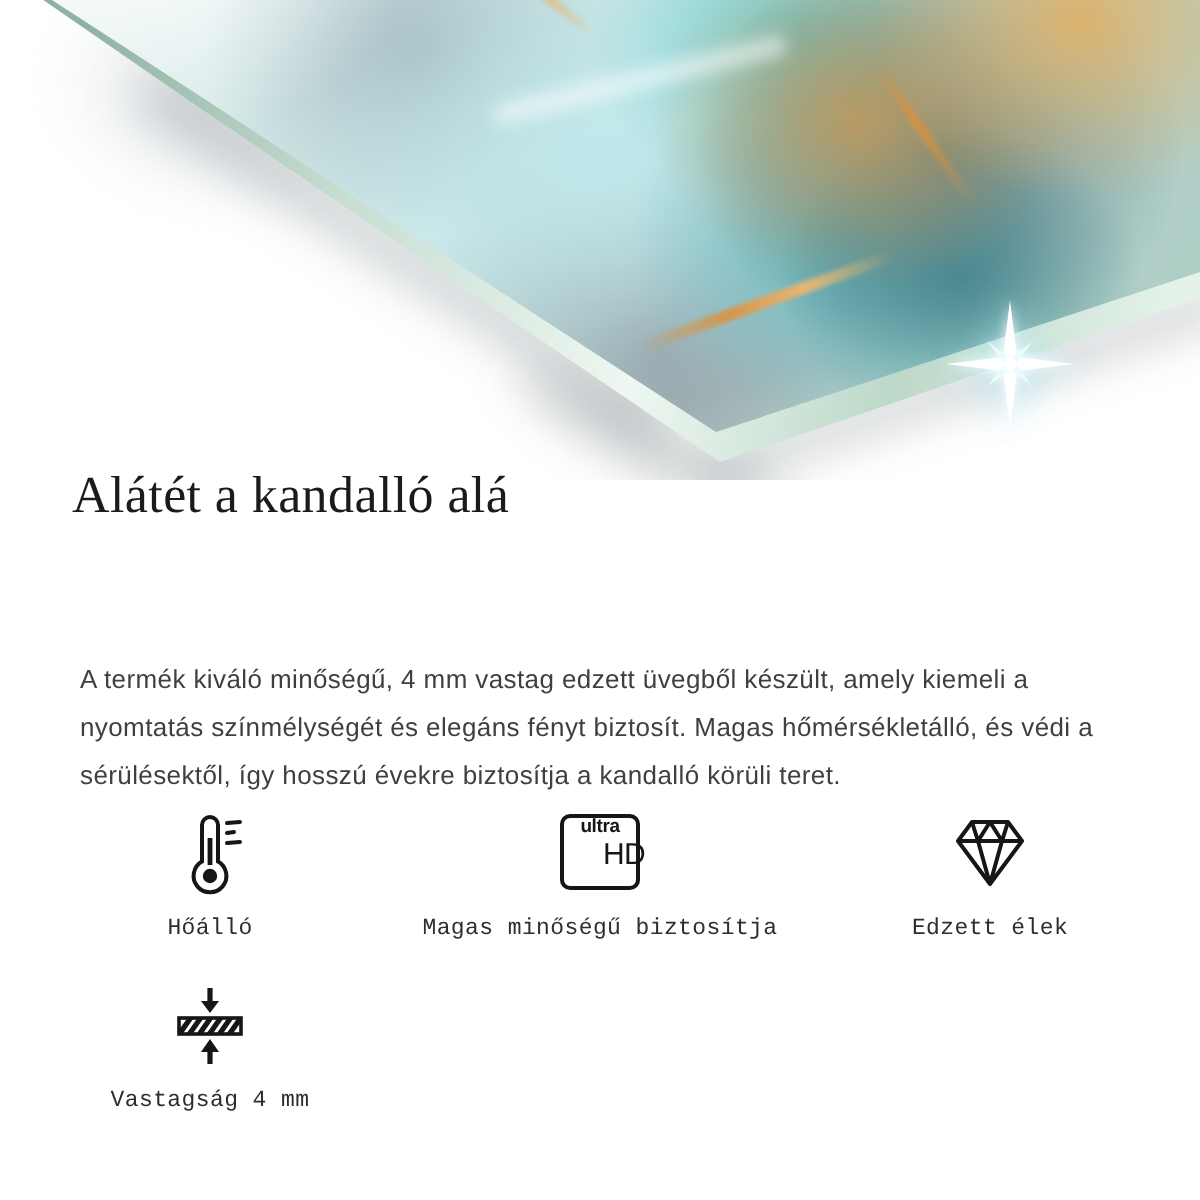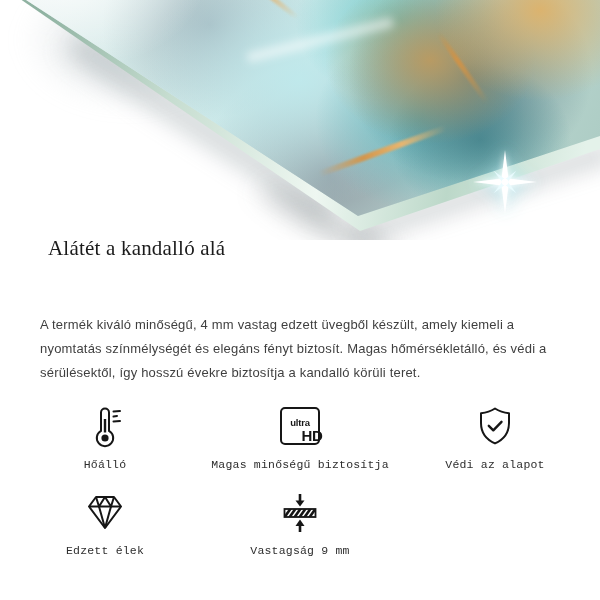--- a/index.html
+++ b/index.html
@@ -69,49 +69,49 @@
   .vein-3 { left:420px; top:115px; width:85px;  height:5px; transform:rotate(55deg);
             background:linear-gradient(90deg, rgba(216,156,80,0), #cf9348 40%, rgba(216,156,80,0)); }
   .vein-4 { left:245px; top:85px;  width:150px; height:10px; transform:rotate(-14deg);
             background:rgba(255,255,255,.55); filter:blur(4px); }
 
   .sparkle { position:absolute; left:465px; top:142px; width:80px; height:80px;
              filter:drop-shadow(0 0 3px #ffffff) drop-shadow(0 0 9px rgba(170,232,240,.95)); }
 
   
   .headline {
-    position:absolute; left:48px; top:231px;
+    position:absolute; left:36px; top:231px;
     font-family:"Liberation Serif", serif;
-    font-weight:400; font-size:21px; line-height:34px;
+    font-weight:400; font-size:26px; line-height:34px;
     color:#1b1b1b; letter-spacing:.2px;
   }
   .headline span { display:block; }
   .description {
-    position:absolute; left:40px; top:313px; width:524px;
+    position:absolute; left:40px; top:328px; width:524px;
     font-size:13px; line-height:24px; letter-spacing:.2px; color:#3f3f3f;
   }
 
   
   .features {
     position:absolute; left:0; top:403px; width:600px;
     display:grid; grid-template-columns:210px 180px 210px; row-gap:18px;
     justify-items:center;
   }
   .feature { display:flex; flex-direction:column; align-items:center; }
   .feature .icon-box { height:46px; display:flex; align-items:center; justify-content:center; }
   .feature .label { margin-top:9px; font-size:11.5px; color:#2e2e2e; letter-spacing:.2px;font-family:Liberation Mono, monospace; }
   .icon-box svg { display:block; }
 
   .uhd-box {
     width:40px; height:38px; border:2.4px solid #161616; border-radius:5px;
-    display:flex; flex-direction:column; align-items:center; justify-content:flex-end;
+    display:flex; flex-direction:column; align-items:center; justify-content:flex-start;
     color:#161616; line-height:1;
   }
   .uhd-top { font-size:9.5px; font-weight:700; letter-spacing:-.2px; }
-  .uhd-bottom { font-size:15px; font-weight:700; letter-spacing:-.3px; margin-top:1px;padding-left:24px; }
+  .uhd-bottom { font-size:15px; font-weight:400; letter-spacing:-.3px; margin-top:1px;padding-left:24px; }
 </style>
 </head>
 <body>
 
 <div class="hero">
   <div class="blur-corner"></div>
   <div class="shadow-left"></div>
   <div class="shadow-bottom"></div>
   <div class="shadow-corner"></div>
 
@@ -156,29 +156,20 @@
   <div class="feature">
     <div class="icon-box">
       <div class="uhd-box">
         <span class="uhd-top">ultra</span>
         <span class="uhd-bottom">HD</span>
       </div>
     </div>
     <div class="label">Magas minőségű biztosítja</div>
   </div>
 
-  <div class="feature">
-    <div class="icon-box">
-      <svg width="44" height="44" viewBox="0 0 44 44" fill="none" stroke="#161616" stroke-width="2">
-        <path d="M22 4.5 C26.5 7.5 31.5 8.8 36 9.2 L36 19 C36 28.8 30.6 35.6 22 39.4 C13.4 35.6 8 28.8 8 19 L8 9.2 C12.5 8.8 17.5 7.5 22 4.5 Z" stroke-linejoin="round"></path>
-        <path d="M15.8 21.8 L20.3 26.3 L28.5 17.8" stroke-width="2.4" stroke-linecap="round" stroke-linejoin="round"></path>
-      </svg>
-    </div>
-    <div class="label">Védi az alapot</div>
-  </div>
 
   <div class="feature">
     <div class="icon-box">
       <svg width="44" height="44" viewBox="0 0 44 44" fill="none" stroke="#161616" stroke-width="2" stroke-linejoin="round">
         <path d="M13 7 L31 7 L38 16.5 L22 38 L6 16.5 Z"></path>
         <path d="M6 16.5 H38"></path>
         <path d="M13 7 L16 16.5 L22 7 L28 16.5 L31 7"></path>
         <path d="M16 16.5 L22 38 M28 16.5 L22 38"></path>
       </svg>
     </div>
@@ -202,16 +193,16 @@
           <line x1="21" y1="28" x2="28" y2="18"></line>
           <line x1="26" y1="28" x2="33" y2="18"></line>
           <line x1="31" y1="28" x2="38" y2="18"></line>
         </g>
         <line x1="22" y1="4" x2="22" y2="11" stroke-width="2.6"></line>
         <path d="M17.5 10.5 H26.5 L22 16.5 Z" fill="#161616" stroke="none"></path>
         <line x1="22" y1="42" x2="22" y2="36" stroke-width="2.6"></line>
         <path d="M17.5 36 H26.5 L22 29.5 Z" fill="#161616" stroke="none"></path>
       </svg>
     </div>
-    <div class="label">Vastagság 9 mm</div>
+    <div class="label">Vastagság 4 mm</div>
   </div>
 
 </div>
 
 </body></html>

